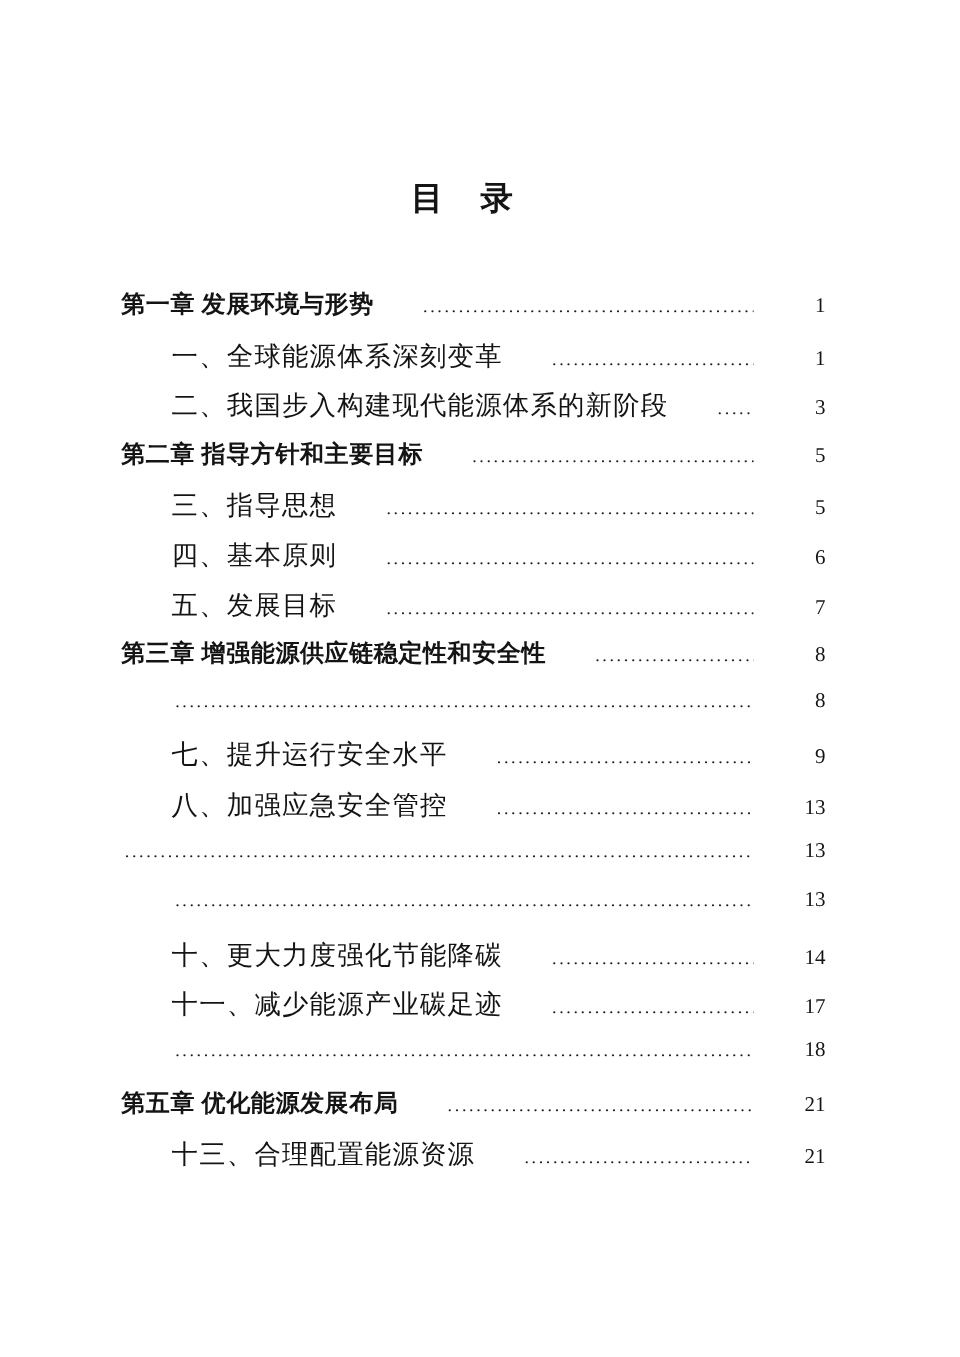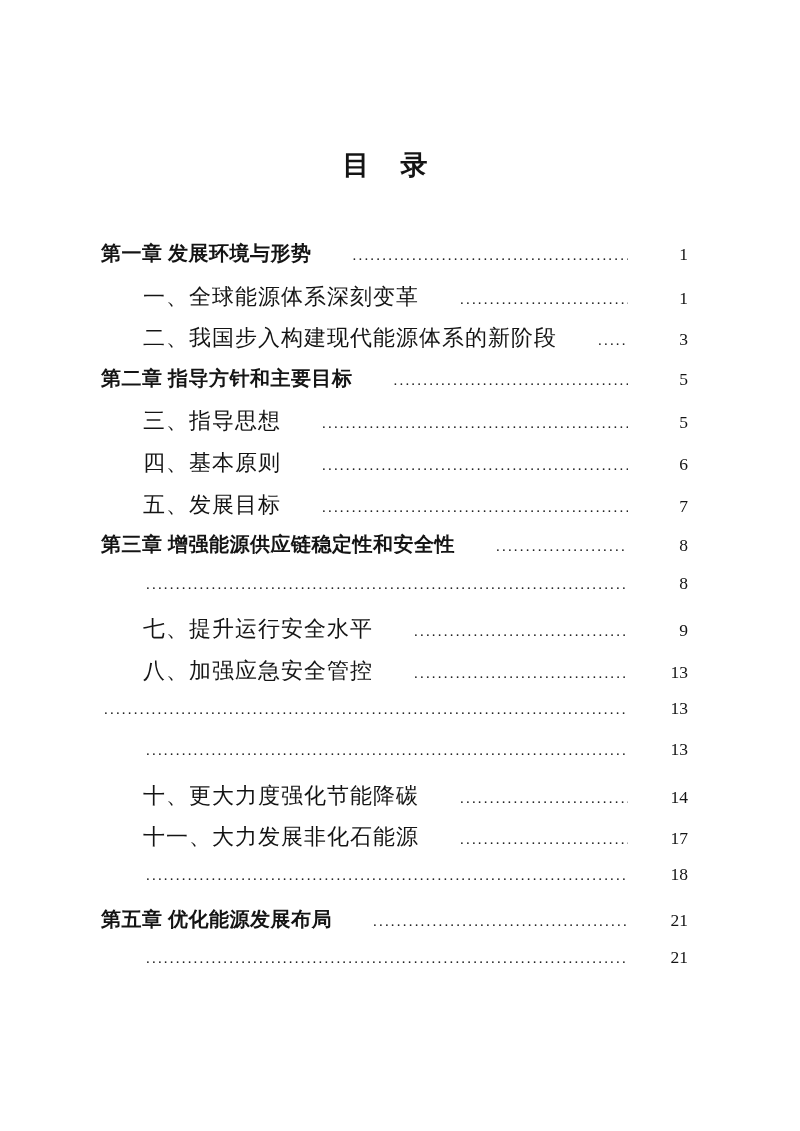--- a/index.html
+++ b/index.html
@@ -146,31 +146,32 @@
       <div class="row item">
     <span class="dots">...................................................................................................................................................................</span>
     <span class="pnum">13</span>
   </div>
       <div class="row item">
     <span class="label">十、更大力度强化节能降碳</span>
     <span class="dots">...................................................................................................................................................................</span>
     <span class="pnum">14</span>
   </div>
       <div class="row item">
-    <span class="label">十一、大力发展非化石能源</span>
+    <span class="label">十一、减少能源产业碳足迹</span>
     <span class="dots">...................................................................................................................................................................</span>
     <span class="pnum">17</span>
   </div>
       <div class="row item">
     <span class="dots">...................................................................................................................................................................</span>
     <span class="pnum">18</span>
   </div>
       <div class="row chapter">
     <span class="label">第五章 优化能源发展布局</span>
     <span class="dots">...................................................................................................................................................................</span>
     <span class="pnum">21</span>
   </div>
       <div class="row item">
+    <span class="label">十三、合理配置能源资源</span>
     <span class="dots">...................................................................................................................................................................</span>
     <span class="pnum">21</span>
   </div>
     </div>
 </div>
 
 </body></html>

